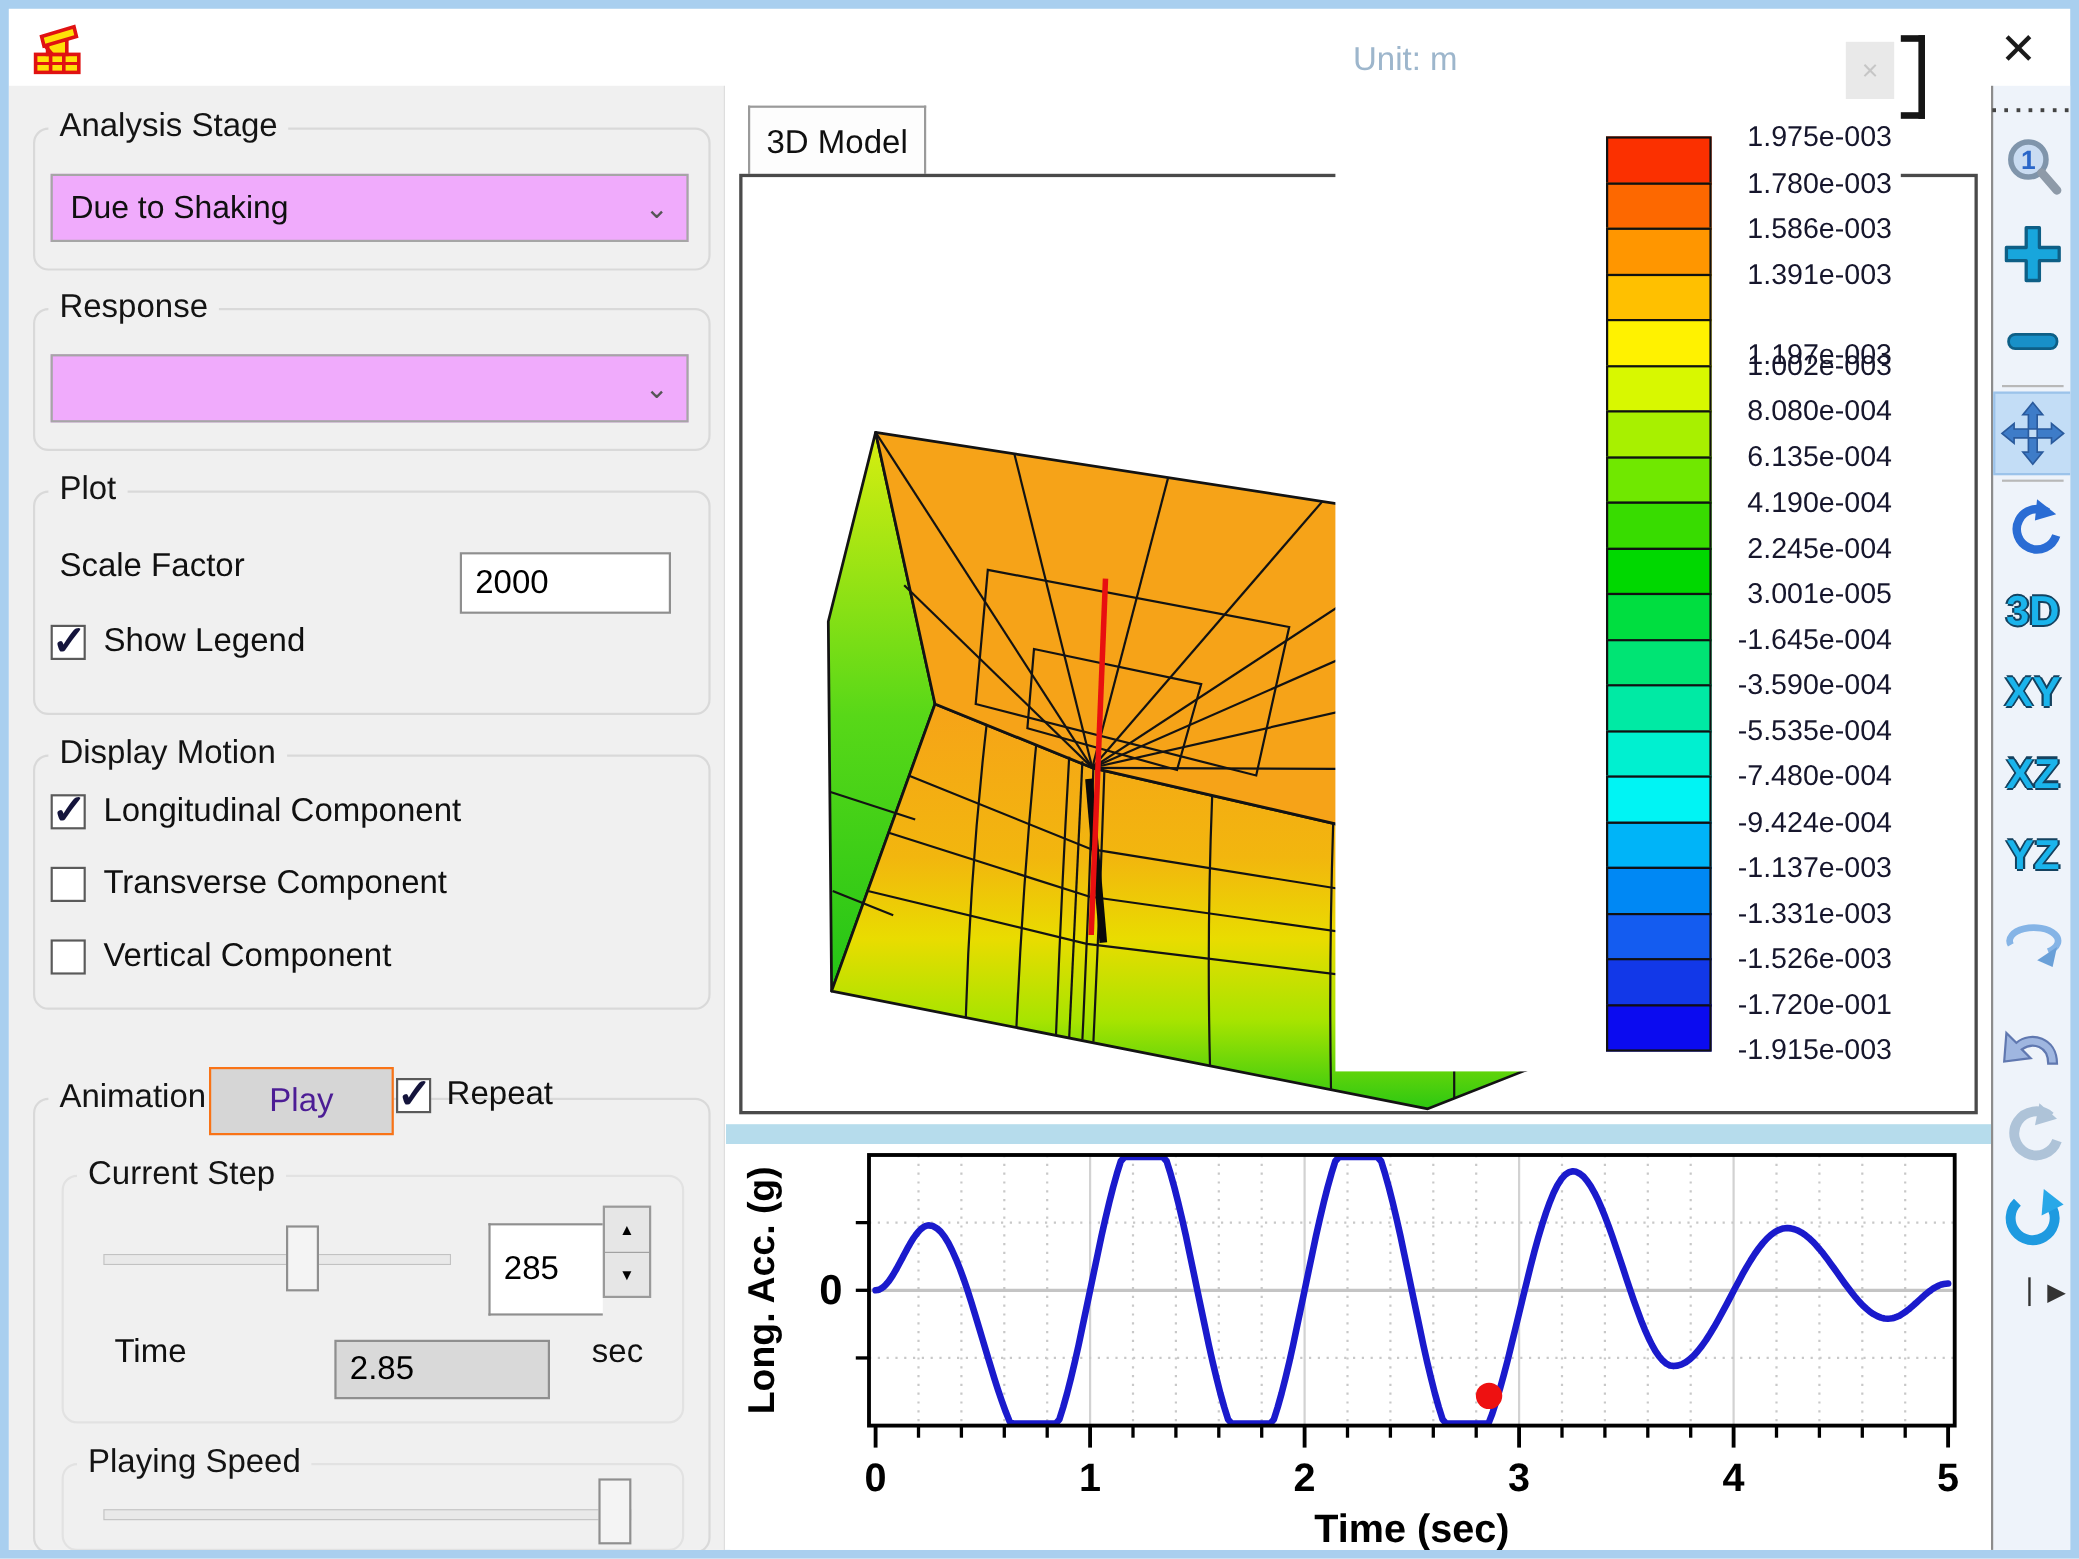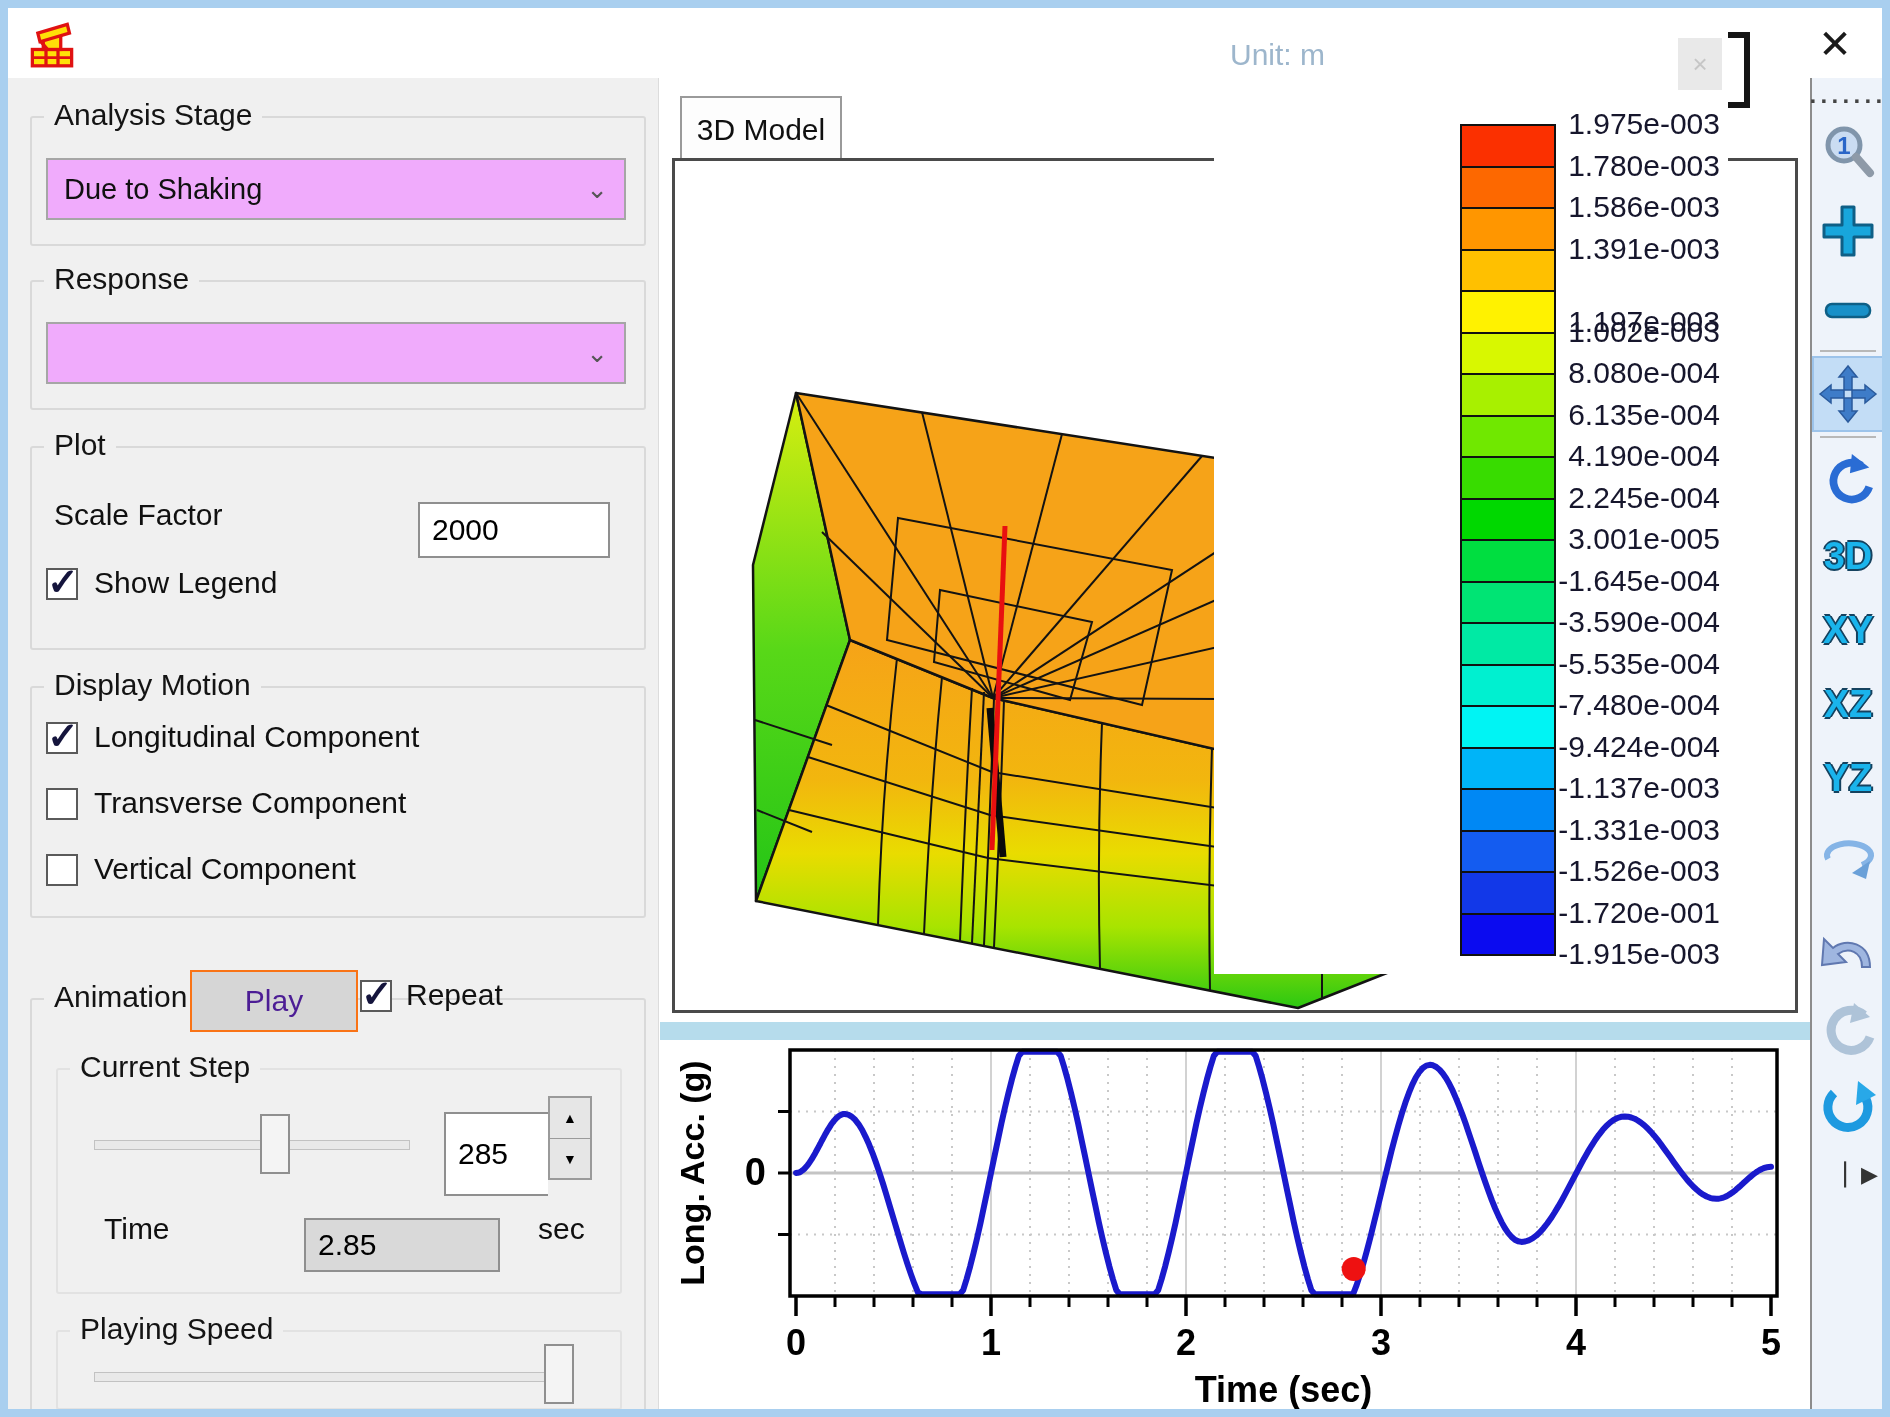--- a/index.html
+++ b/index.html
@@ -5,21 +5,21 @@
   html,body{margin:0;padding:0;background:#e8e8e8;font-family:"Liberation Sans",sans-serif;}
   #win{position:relative;width:1890px;height:1417px;background:#fff;border:8px solid #a9cfef;box-sizing:border-box;overflow:hidden;}
   .abs{position:absolute;}
   
   #titlebar{position:absolute;left:0;top:0;width:1874px;height:70px;background:#ffffff;}
   #title-text{position:absolute;left:78px;top:18px;font-size:31px;color:#141414;font-weight:500;}
   #win-close{position:absolute;left:1800px;top:10px;width:54px;height:52px;font-size:40px;color:#1a1a1a;
              display:flex;align-items:center;justify-content:center;cursor:default;}
   
   #leftpanel{position:absolute;left:0px;top:70px;width:650px;height:1331px;background:#f0f0f0;border-right:1px solid #dcdcdc;}
-  .grp{position:absolute;border:2px solid #d9d9d9;border-radius:3px;}
+  .grp{position:absolute;border:2px solid #d9d9d9;border-radius:14px;}
   .grp-label{position:absolute;top:-20px;left:12px;background:#f0f0f0;padding:0 10px;font-size:30px;color:#141414;white-space:nowrap;}
   .combo{position:absolute;background:#f0abfc;border:2px solid #a6a6a6;display:flex;align-items:center;
          padding:0 16px;font-size:29px;color:#101010;box-sizing:border-box;}
   .combo .chev{margin-left:auto;color:#555;font-size:26px;}
   .cb{position:absolute;width:32px;height:32px;background:#fff;border:2px solid #5a5a5a;box-sizing:border-box;}
   .cb.checked::after{content:"✓";position:absolute;left:-1px;top:-10px;font-size:38px;font-weight:700;color:#14143c;}
   .cb-label{position:absolute;font-size:30px;color:#101010;white-space:nowrap;}
   .field{position:absolute;background:#fff;border:2px solid #8f8f8f;font-size:30px;color:#000000;
          padding:0 12px;box-sizing:border-box;font-family:"Liberation Sans",sans-serif;margin-top:16px;}
   .track{position:absolute;height:8px;background:#e9e9e9;border:1px solid #c2c2c2;}
@@ -33,21 +33,21 @@
             box-shadow:inset 0 0 0 3px #ffffff;box-sizing:border-box;}
   #mesh-svg{position:absolute;left:664px;top:152px;}
   #separator{position:absolute;left:652px;top:1014px;width:1150px;height:18px;background:#b6dcec;}
   #chart-wrap{position:absolute;left:656px;top:1032px;width:1150px;height:377px;background:#fff;}
   
   #legend{position:absolute;left:1206px;top:8px;width:514px;height:958px;background:#ffffff;z-index:40;}
   #legend-title{position:absolute;left:16px;top:22px;font-size:30px;color:#9db6cc;}
   #legend-close{position:absolute;right:6px;top:22px;width:44px;height:52px;background:#e9e9e9;color:#c6c6c6;
                 font-size:26px;display:flex;align-items:center;justify-content:center;}
   .lg-band{position:absolute;left:246px;width:96px;border:2px solid #111;box-sizing:border-box;}
-  .lg-val{position:absolute;width:250px;right:8px;height:32px;line-height:32px;text-align:right;font-size:30px;color:#16162c;}
+  .lg-val{position:absolute;width:250px;right:8px;height:32px;line-height:32px;text-align:right;font-size:26px;color:#16162c;}
   #bracket-icon{position:absolute;left:1716px;top:24px;width:20px;height:64px;border:6px solid #151515;border-left:none;z-index:39;}
   
   #toolbar{position:absolute;left:1802px;top:70px;width:72px;height:1331px;background:#eef3fa;border-left:2px solid #8c8c8c;z-index:10;}
   .tb-item{position:absolute;left:0;width:72px;display:flex;align-items:center;justify-content:center;}
   .tb-text{font-size:38px;font-weight:700;color:#1ab4ec;
            text-shadow:-2px 0 #15425f,2px 0 #15425f,0 -2px #15425f,0 2px #15425f;}
   .tb-sep{position:absolute;left:8px;width:56px;height:0;border-top:2px solid #b8b8b8;}
   #tb-pan{background:#c3ddf6;border:2px solid #9cc3ea;box-sizing:border-box;}
   #tb-grip{font-size:24px;font-weight:700;color:#444;letter-spacing:3px;}
   #tb-expand{font-size:22px;color:#333;}

